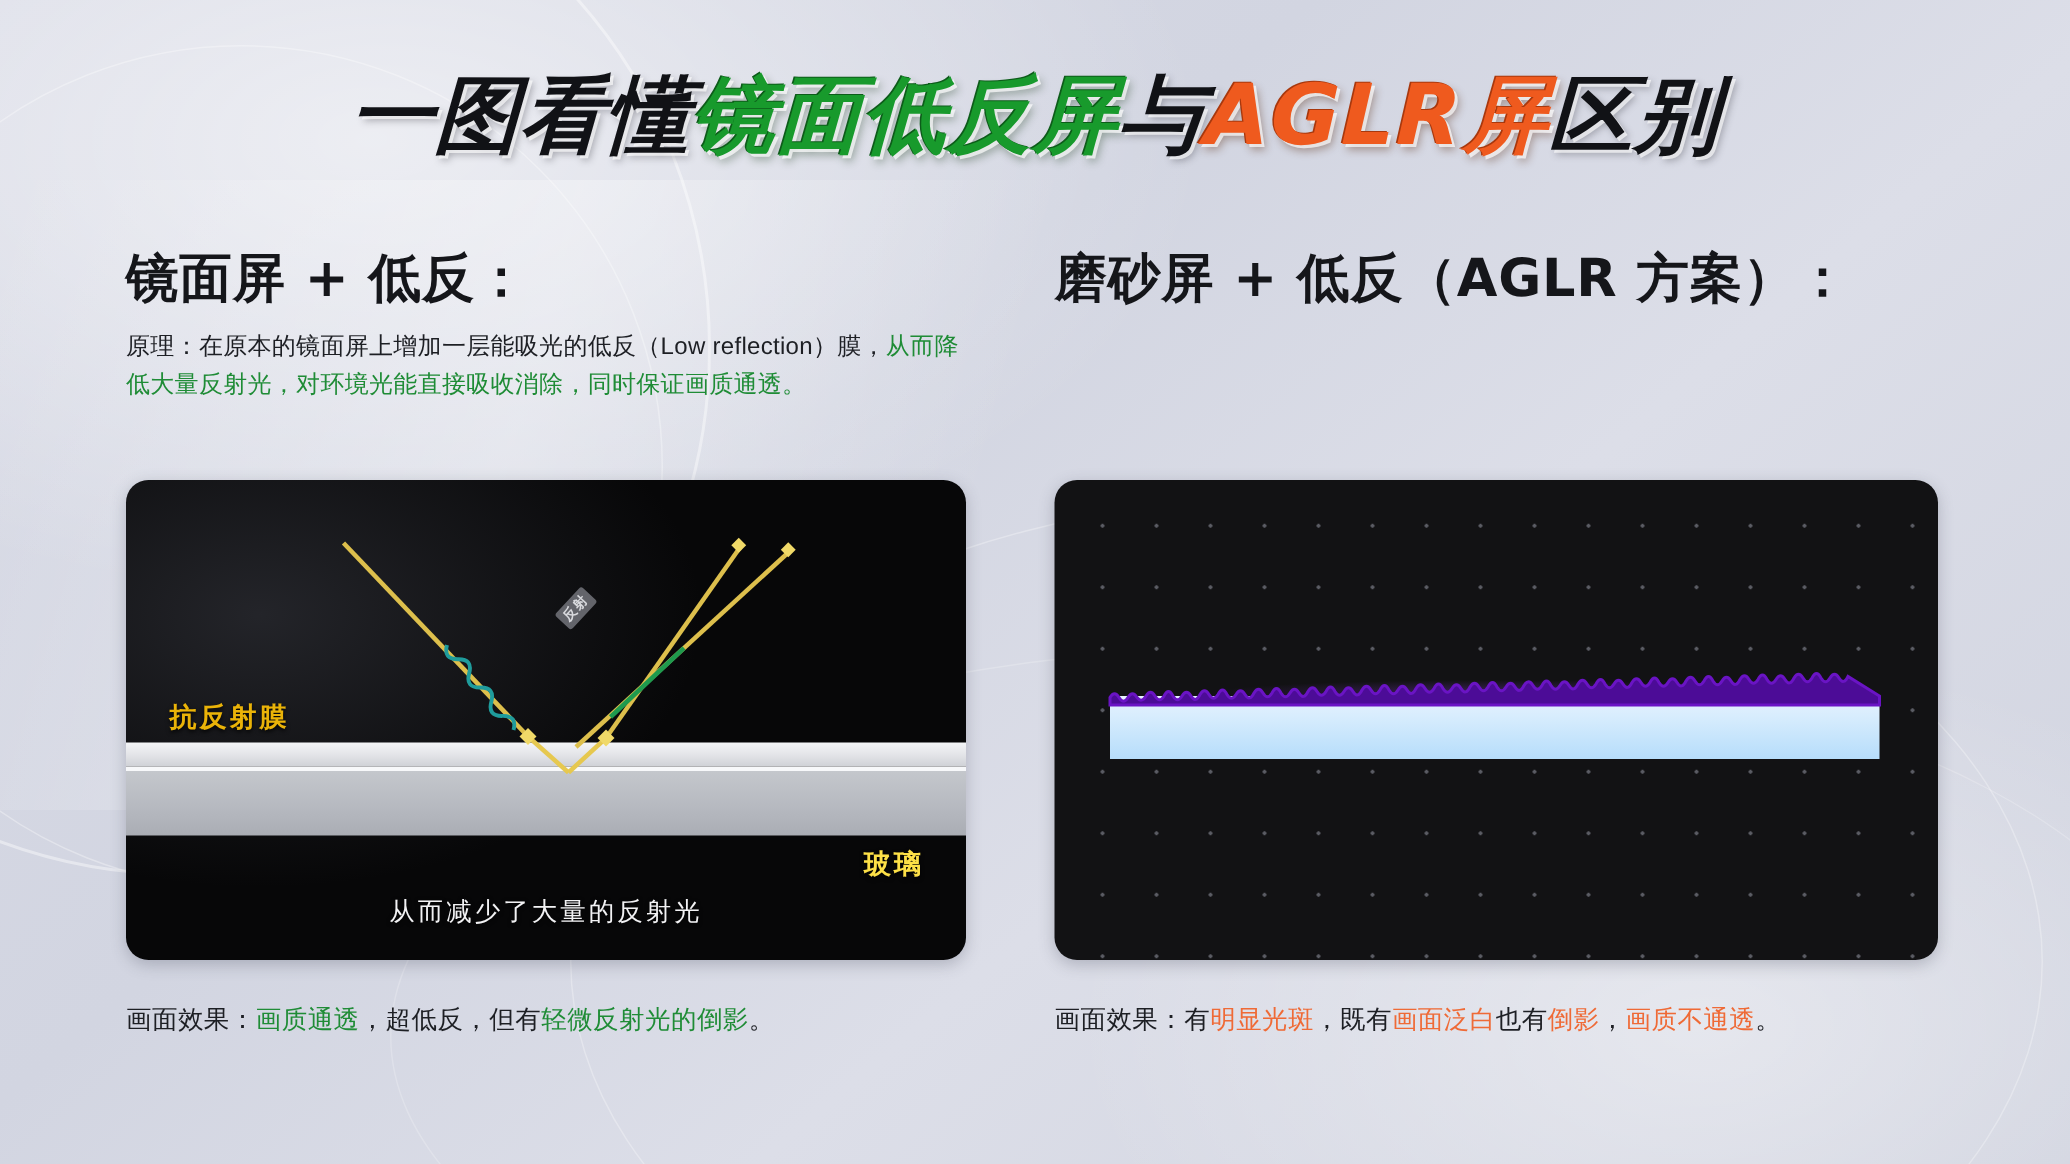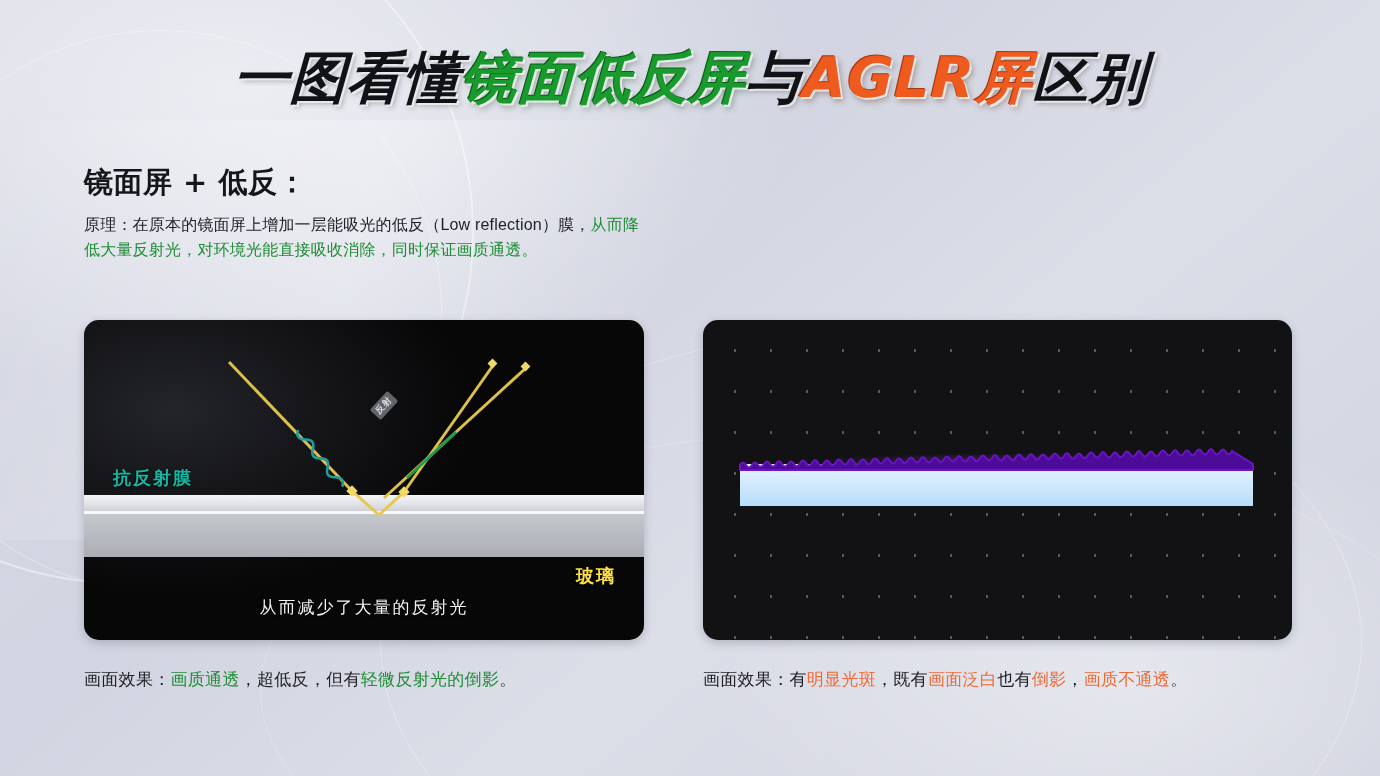--- a/index.html
+++ b/index.html
@@ -78,21 +78,21 @@
   }
   .t-latin { font-family: "DejaVu Sans", sans-serif; }
 
   
   .col { position: absolute; top: 166px; }
   #col-left  { left: 84px;  width: 560px; }
   #col-right { left: 703px; width: 589px; }
 
   .col-heading {
     font-family: "DejaVu Sans", "Liberation Sans", sans-serif;
-    font-size: 29px;
+    font-size: 35px;
     font-weight: bold;
     color: #15161a;
     line-height: 1.15;
     margin: 0 0 14px 0;
     letter-spacing: 0.5px;
   }
   .col-desc {
     font-size: 16px;
     line-height: 1.55;
     color: #1d1f24;
@@ -131,21 +131,21 @@
   .layer-gap {
     position: absolute; left: 0; right: 0; top: 191px; height: 3px;
     background: #f7f8fa;
   }
   .layer-glass {
     position: absolute; left: 0; right: 0; top: 194px; height: 43px;
     background: linear-gradient(180deg, #c4c7cc 0%, #b5b8bf 60%, #aaadb4 100%);
   }
   .lbl-film {
     position: absolute; left: 29px; top: 146px;
-    color: #14b8a6; font-size: 18px; font-weight: bold; letter-spacing: 2px;
+    color: #eab308; font-size: 18px; font-weight: bold; letter-spacing: 2px;
     text-shadow: 0 1px 3px rgba(0,0,0,0.9);
     font-family: Liberation Serif, serif;
   }
   .lbl-glass {
     position: absolute; right: 28px; top: 244px;
     color: #fde047; font-size: 18px; font-weight: bold; letter-spacing: 2px;
     text-shadow: 0 1px 3px rgba(0,0,0,0.9);
   }
   .lbl-bottom {
     position: absolute; left: 0; right: 0; top: 276px; text-align: center;
@@ -209,20 +209,21 @@
   <div id="title">
     <span class="t-black">一图看懂</span><span class="t-green">镜面低反屏</span><span class="t-black">与</span><span class="t-orange t-latin">AGLR</span><span class="t-orange">屏</span><span class="t-black">区别</span>
   </div>
 
   <div class="col" id="col-left">
     <h2 class="col-heading">镜面屏 + 低反：</h2>
     <p class="col-desc"><span>原理：在原本的镜面屏上增加一层能吸光的低反（Low reflection）膜，</span><span class="hl-green">从而降低大量反射光，对环境光能直接吸收消除，同时保证画质通透。</span></p>
   </div>
 
   <div class="col" id="col-right">
+    <h2 class="col-heading">磨砂屏 + 低反（AGLR 方案）：</h2>
   </div>
 
   <div class="panel" id="panel-left">
     <div class="panel-vignette"></div>
 
     <div class="layer-film"></div>
     <div class="layer-gap"></div>
     <div class="layer-glass"></div>
 
     <svg class="svg-rays" viewBox="0 0 560 320">

